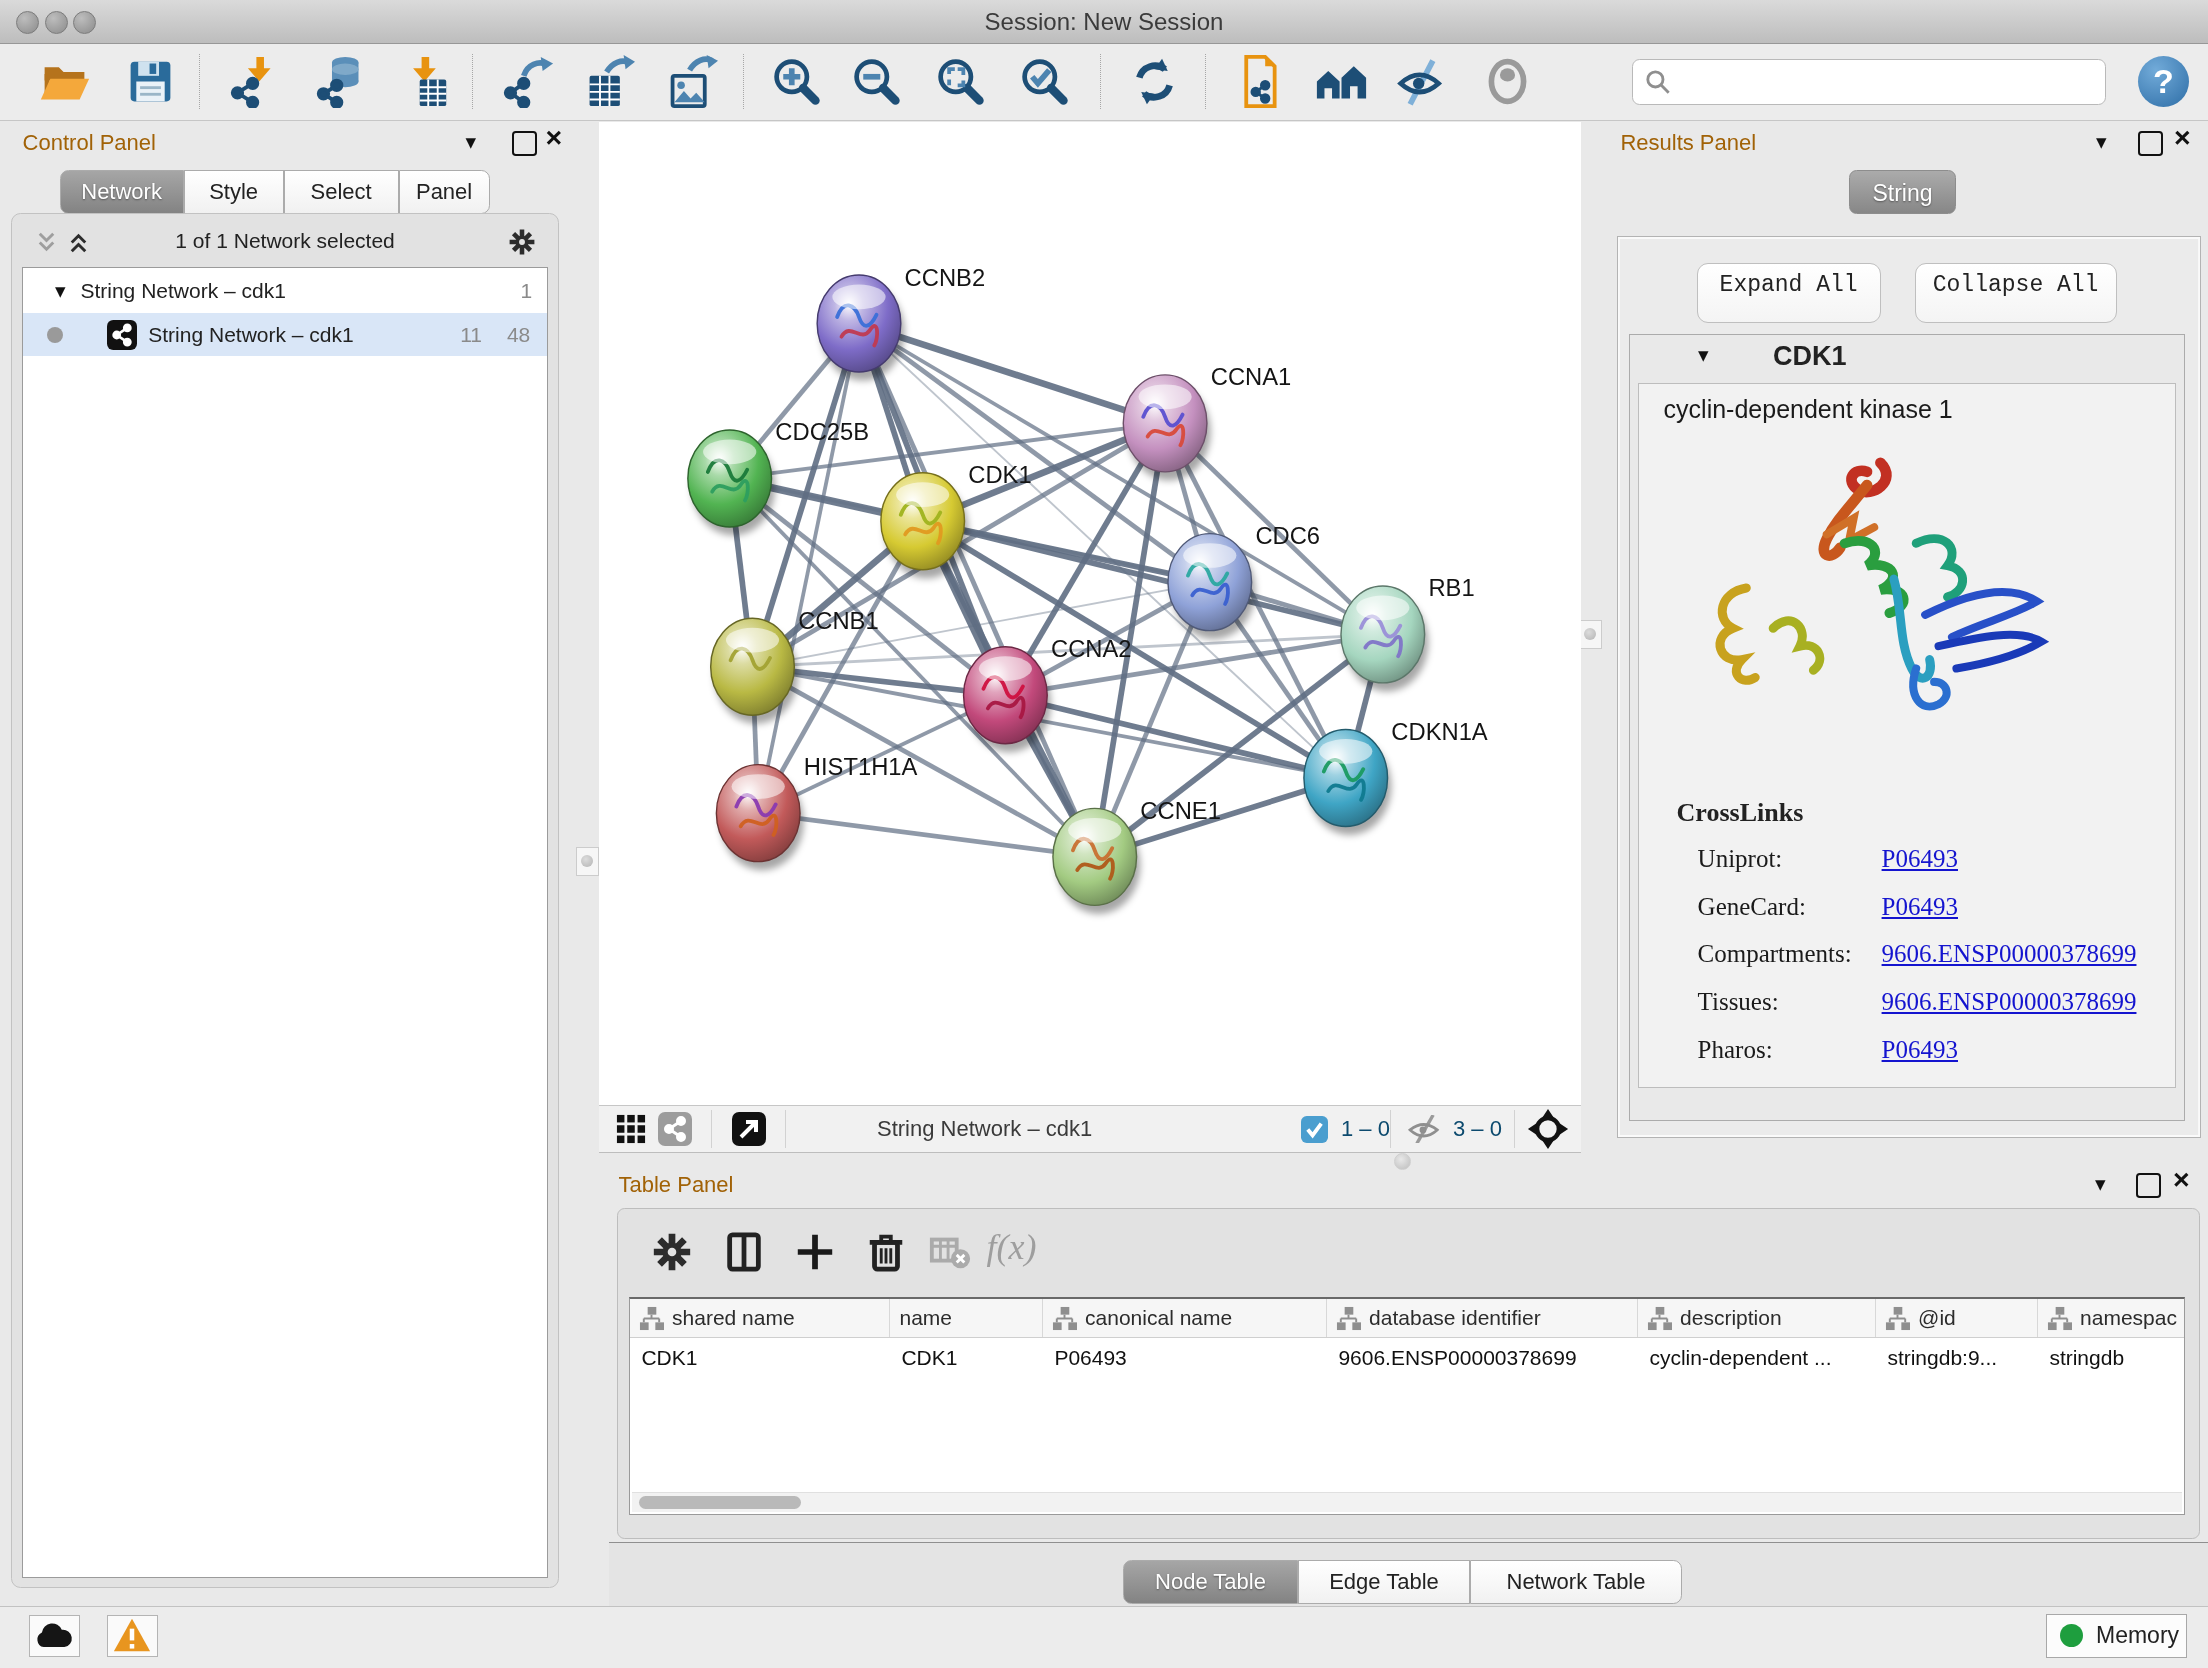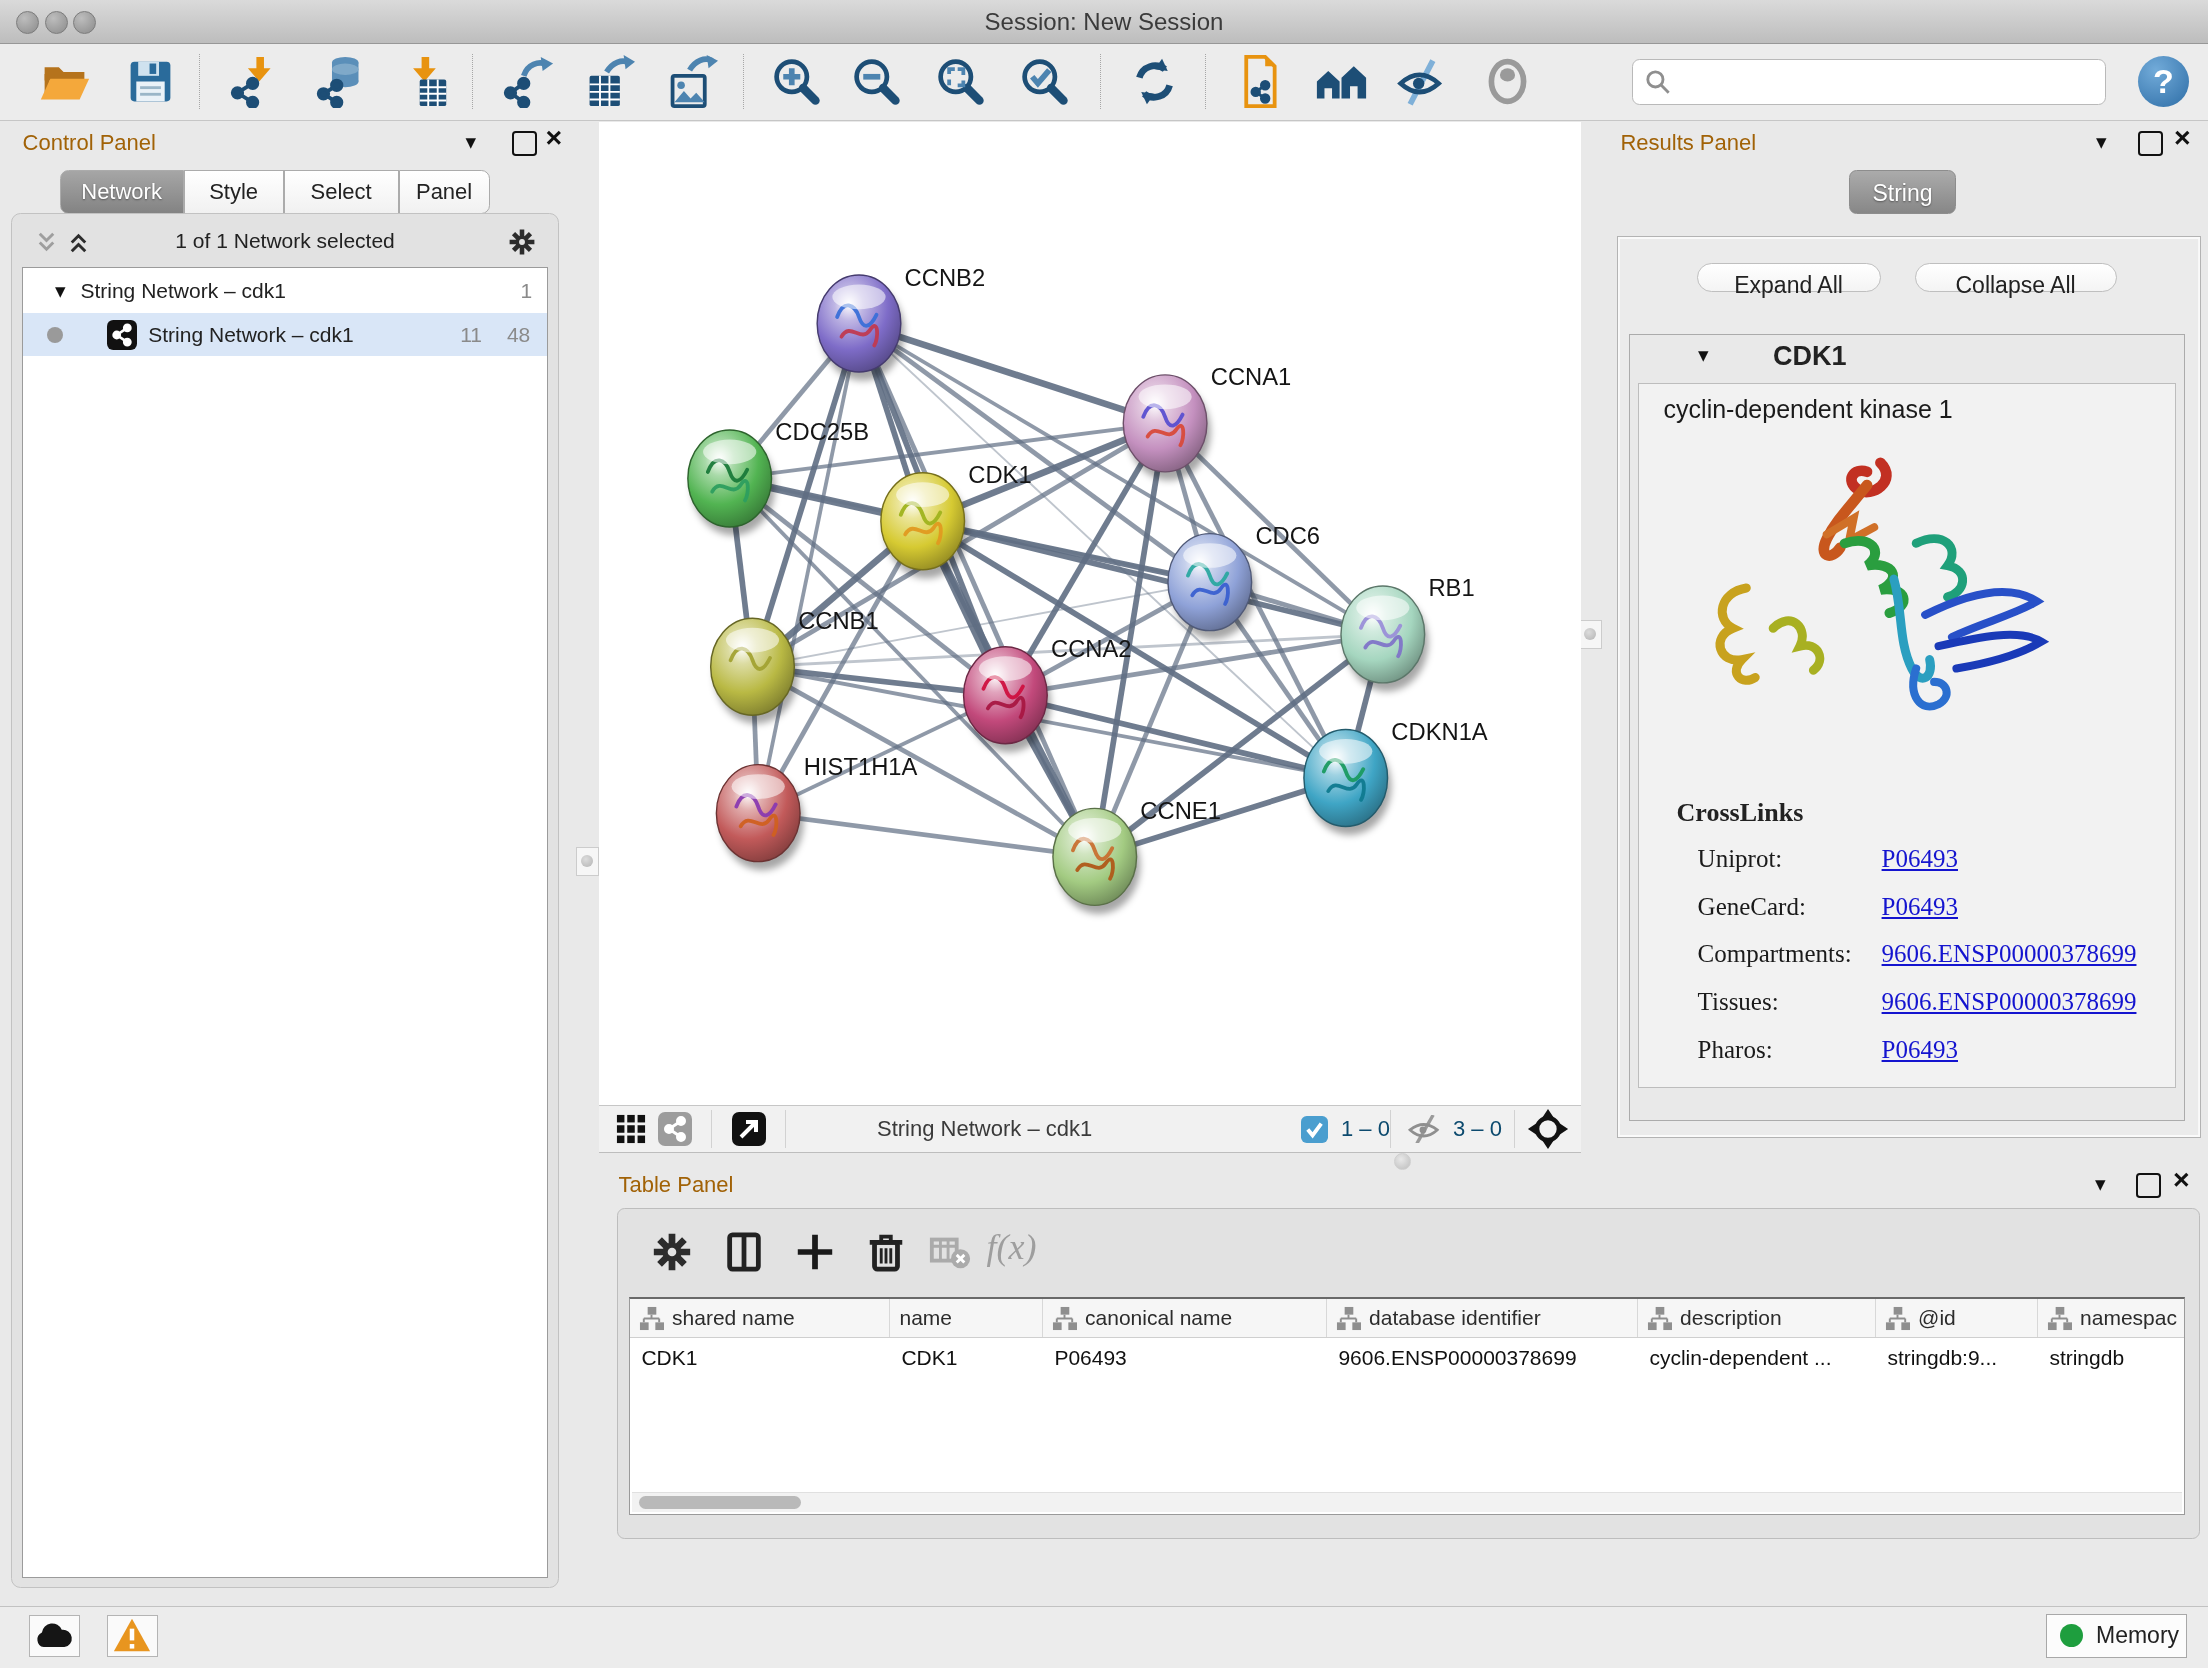--- a/index.html
+++ b/index.html
@@ -56,23 +56,23 @@
   .splitter{position:absolute;width:21px;height:27px;background:#f6f6f6;border:1px solid #ccc;}
   .splitter i{position:absolute;left:3.8px;top:6.7px;width:12.4px;height:12.4px;border-radius:50%;
               background:radial-gradient(circle at 40% 35%,#dcdcdc,#b3b3b3);}
   
   .rpanel{position:absolute;left:1609px;top:122px;width:599px;height:1027px;}
   .rtab{position:absolute;left:240px;top:48px;width:107px;height:44px;border-radius:7.6px;
         background:linear-gradient(#ababab,#878787);color:#fff;font-size:23px;text-align:center;
         line-height:44px;text-shadow:0 1px 1.9px #555;border:1px solid #8d8d8d;box-sizing:border-box;}
   .rbox{position:absolute;left:7.6px;top:114px;width:582px;height:900px;background:#ebebeb;
         border:1.9px solid #b3b3b3;box-shadow:inset 0 0 0 1.9px #fafafa;}
-  .rbtn{position:absolute;top:26px;height:29px;background:linear-gradient(#ffffff,#f4f4f4);
-        border:1px solid #bfbfbf;border-radius:19px;font-size:23px;text-align:center;line-height:42px;
-        box-sizing:border-box;}
+  .rbtn{position:absolute;top:26px;height:60px;background:linear-gradient(#ffffff,#f4f4f4);
+        border:1px solid #bfbfbf;border-radius:11px;font-size:23px;text-align:center;line-height:42px;
+        box-sizing:border-box;font-family:Liberation Mono, monospace;}
   .rsec{position:absolute;left:11.4px;top:97px;right:15px;bottom:16px;border:1.9px solid #ababab;
         background:#e9e9e9;}
   .rsec-head{position:absolute;left:0;right:0;top:0;height:44px;}
   .rcontent{position:absolute;left:7.6px;right:7.6px;top:48px;bottom:32px;background:#f2f2f2;
             border:1px solid #bdbdbd;}
   .desc{position:absolute;left:25px;top:11.4px;font-size:25px;color:#1a1a1a;}
   .xl-title{position:absolute;left:38px;font-size:26px;font-weight:bold;
             font-family:"Liberation Serif","DejaVu Serif",serif;}
   .xlrow{position:absolute;left:59px;right:9.5px;height:48px;font-size:25px;
          font-family:"Liberation Serif","DejaVu Serif",serif;}
@@ -757,20 +757,25 @@
               <div class="td" style="width: 162px;">stringdb:9...</div>
               <div class="td" style="width: 181px;">stringdb</div>
             </div>
           </div>
         <div class="hscroll">
           <div class="hthumb"></div>
         </div>
       </div>
     </div>
 
+    <div class="ttabs">
+      <div class="seg active" style="left:514px;top:17px;width:175px;border-radius:8.6px 0 0 8.6px">Node Table</div>
+      <div class="seg" style="left:689px;top:17px;width:172px">Edge Table</div>
+      <div class="seg" style="left:861px;top:17px;width:212px;border-radius:0 8.6px 8.6px 0">Network Table</div>
+    </div>
   </div>
 
   <div class="statusbar">
     <div class="sbtn" style="left:28.5px">
       <svg width="48" height="38" viewBox="0 0 52 44">
           <path d="M14 36a9 9 0 0 1-2-17 12 12 0 0 1 23-3 8 8 0 0 1 3 20z" fill="#151515"></path>
         </svg>
     </div>
     <div class="sbtn" style="left:107px">
       <svg width="48" height="38" viewBox="0 0 46 42">

